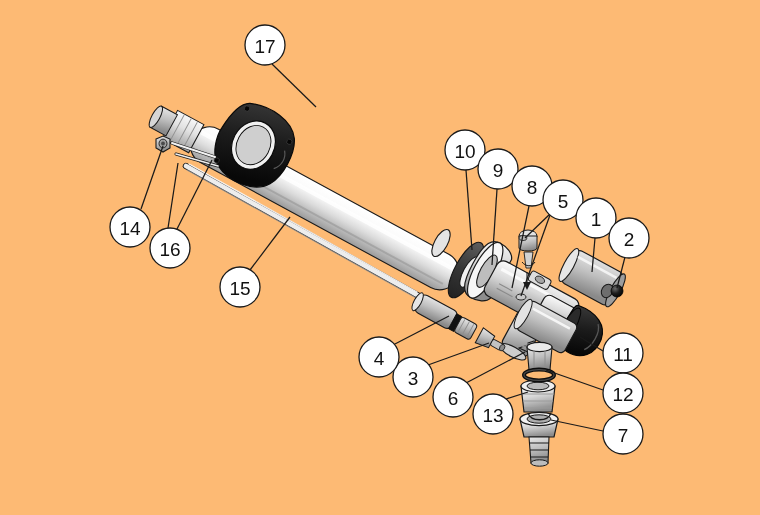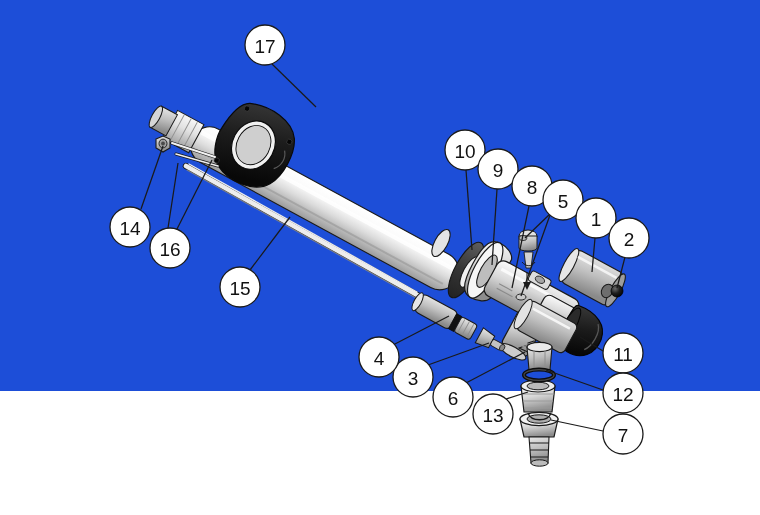--- a/index.html
+++ b/index.html
@@ -1,18 +1,18 @@
 <!DOCTYPE html>
 <html><head>
 <meta charset="utf-8">
 <style>
   html,body{margin:0;padding:0;background:#ffffff;}
   body{width:760px;height:515px;overflow:hidden;
        font-family:"Liberation Sans", sans-serif;}
-  #stage{position:relative;width:760px;height:391px;background:#1d4ed8;}
+  #stage{position:relative;width:760px;height:515px;background:#fdba74;}
   #svgroot{position:absolute;left:0;top:0;width:760px;height:515px;}
   .balloon-text{font-family:"Liberation Sans", sans-serif;
        font-size:19px;fill:#111;text-anchor:middle;dominant-baseline:central;}
 </style>
 </head>
 <body>
 
 <div id="stage">
 <svg id="svgroot" viewBox="0 0 760 515" xmlns="http://www.w3.org/2000/svg">
 

